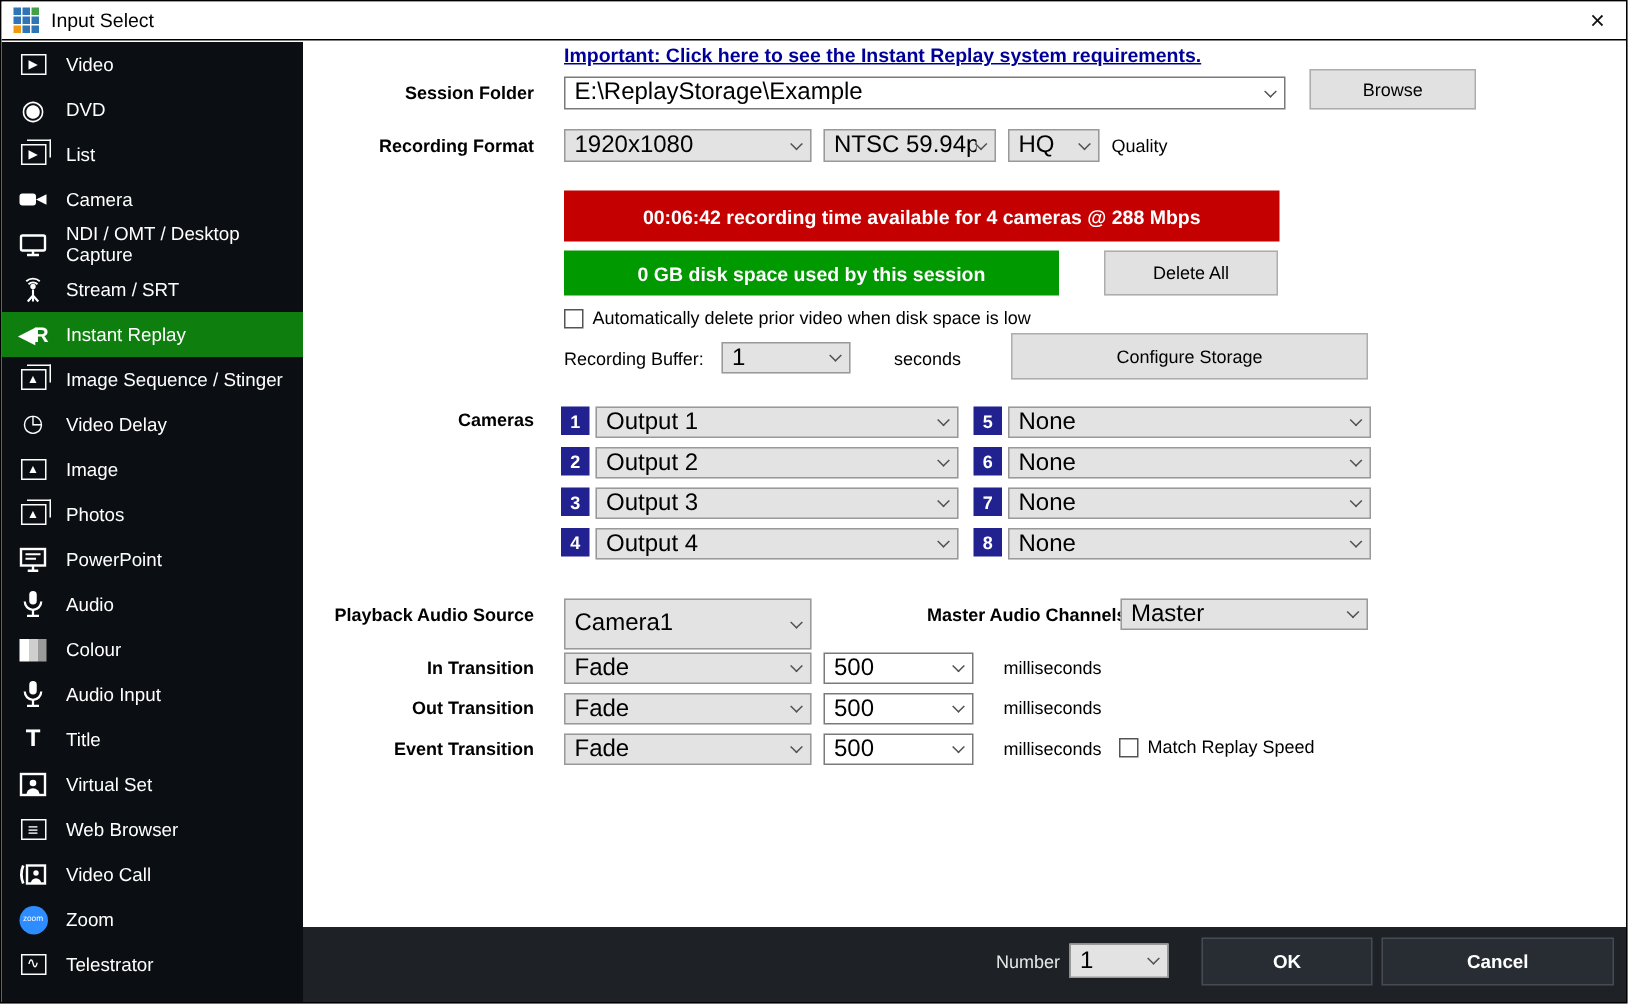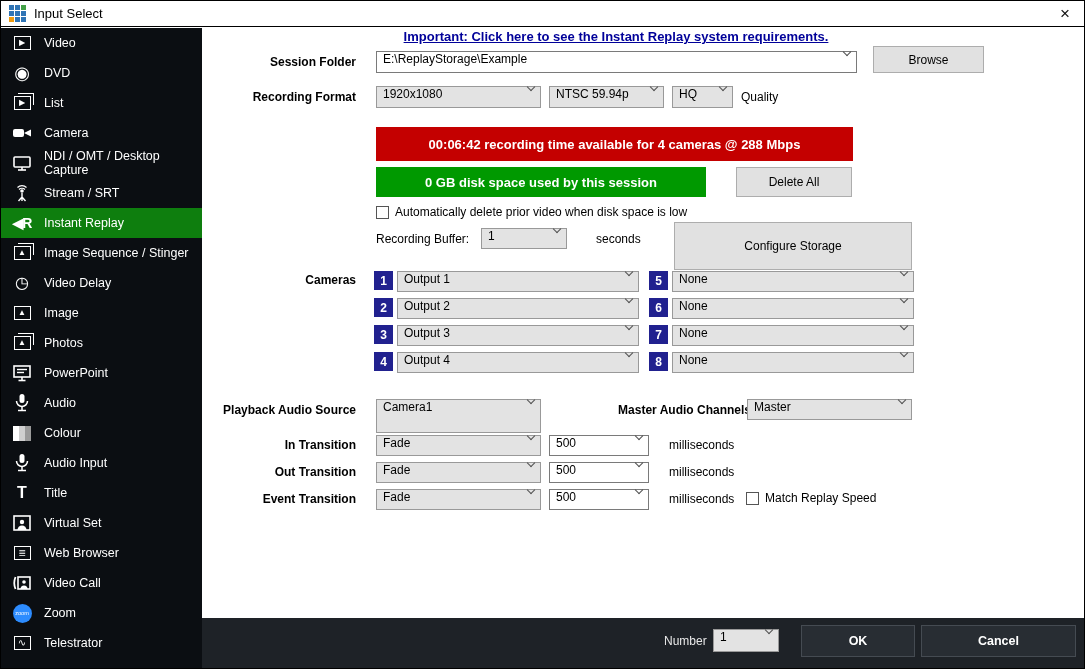--- a/index.html
+++ b/index.html
@@ -24,58 +24,58 @@
   .stack::after { content:""; position:absolute; right:-4px; top:-4px; width:15px; height:11px; border-top:1.5px solid #fff; border-right:1.5px solid #fff; }
   .glyph18 { font-size:18px; line-height:1; }
   .glyph16 { font-size:16px; line-height:1; }
   .bold-t { font-size:16px; font-weight:bold; line-height:1; }
   .replay-r { font-size:14px; font-weight:bold; letter-spacing:-1px; line-height:1; }
   .colour-sw { width:18px; height:15px; background:linear-gradient(90deg,#ffffff 0 34%,#cfcfcf 34% 67%,#9a9a9a 67%); }
   .zoom-circle { width:19px; height:19px; border-radius:50%; background:#2d8cff; color:#fff; font-size:5.5px; display:flex; align-items:center; justify-content:center; }
   .lbl { position:absolute; font-size:12px; color:#000; white-space:nowrap; }
   .lbl.b { font-weight:bold; }
   .rlab { text-align:right; }
-  .combo { position:absolute; border:1px solid #999; background:#e3e3e3; display:flex; padding:0 6px; font-size:12px; color:#000; cursor:pointer; }
+  .combo { position:absolute; border:1px solid #999; background:#e3e3e3; display:flex; align-items:center; padding:0 6px; font-size:16px; color:#000; cursor:pointer; }
   .combo.white { background:#fff; border-color:#7a7a7a; }
   .combo .val { flex:1; overflow:hidden; white-space:nowrap; }
   .chev { width:6px; height:6px; border-right:1.5px solid #505050; border-bottom:1.5px solid #505050; transform:rotate(45deg); margin-top:-3px; flex:none; }
   .btn { position:absolute; background:#e1e1e1; border:1px solid #adadad; font-size:12px; color:#000; display:flex; align-items:center; justify-content:center; cursor:pointer; font-family:"Liberation Sans", sans-serif; }
   .banner { position:absolute; display:flex; align-items:center; justify-content:center; color:#fff; font-weight:bold; font-size:13px; }
   .banner.red { background:#c40000; }
   .banner.green { background:#009900; }
   .cbx-row { position:absolute; display:flex; align-items:center; gap:6px; font-size:12px; color:#000; cursor:pointer;justify-content:space-between; }
   .cbx { width:13px; height:13px; background:#fff; border:1px solid #555; flex:none; }
   .badge { width:19px; height:19px; background:#21218f; color:#fff; font-size:12px; font-weight:bold; display:flex; align-items:center; justify-content:center; flex:none; }
   .cam-slot { position:absolute; display:flex; gap:4px; align-items:flex-start; }
   .cam-slot .combo { position:relative; width:242px; height:21px; }
   .hot { color:#000099; font-weight:bold; text-decoration:underline; font-size:13px; cursor:pointer; }
 
   
   .footer { position:absolute; left:201px; top:617px; right:0; bottom:0; background:#1e2227; }
   .footer .lbl { color:#e8e8e8; }
   .dark-btn { background:#282d33; border:1px solid #454b52; color:#fff; font-weight:bold; font-size:12.5px; }
 
   
-  [data-name="important-link"] { position:absolute; left:375px; top:28px; width:480px; text-align:center; }
+  [data-name="important-link"] { position:absolute; left:375px; top:28px; width:480px; text-align:left; }
   [data-name="session-folder-label"] { right:728px; top:54px; }
   [data-name="session-folder-combo"] { left:375px; top:50px; width:481px; height:22px; }
   [data-name="browse-button"] { left:872px; top:45px; width:111px; height:27px; }
   [data-name="recording-format-label"] { right:728px; top:89px; }
   [data-name="resolution-combo"] { left:375px; top:85px; width:165px; height:22px; }
   [data-name="framerate-combo"] { left:548px; top:85px; width:115px; height:22px; }
   [data-name="quality-combo"] { left:671px; top:85px; width:61px; height:22px; }
   [data-name="quality-label"] { left:740px; top:89px; }
   [data-name="recording-time-banner"] { left:375px; top:126px; width:477px; height:34px; }
   [data-name="disk-space-banner"] { left:375px; top:166px; width:330px; height:30px; }
   [data-name="delete-all-button"] { left:735px; top:166px; width:116px; height:30px; }
   [data-name="auto-delete-checkbox-row"] { left:375px; top:204px; }
   [data-name="recording-buffer-label"] { left:375px; top:231px; }
   [data-name="recording-buffer-combo"] { left:480px; top:227px; width:86px; height:21px; }
   [data-name="seconds-label"] { left:595px; top:231px; }
-  [data-name="configure-storage-button"] { left:673px; top:221px; width:238px; height:48px; }
+  [data-name="configure-storage-button"] { left:673px; top:221px; width:238px; height:31px; }
   [data-name="cameras-label"] { right:728px; top:272px; }
   [data-name="camera-slot-1"] { left:373px; top:270px; }
   [data-name="camera-slot-2"] { left:373px; top:297px; }
   [data-name="camera-slot-3"] { left:373px; top:324px; }
   [data-name="camera-slot-4"] { left:373px; top:351px; }
   [data-name="camera-slot-5"] { left:648px; top:270px; }
   [data-name="camera-slot-6"] { left:648px; top:297px; }
   [data-name="camera-slot-7"] { left:648px; top:324px; }
   [data-name="camera-slot-8"] { left:648px; top:351px; }
   [data-name="playback-audio-label"] { right:728px; top:402px; }

